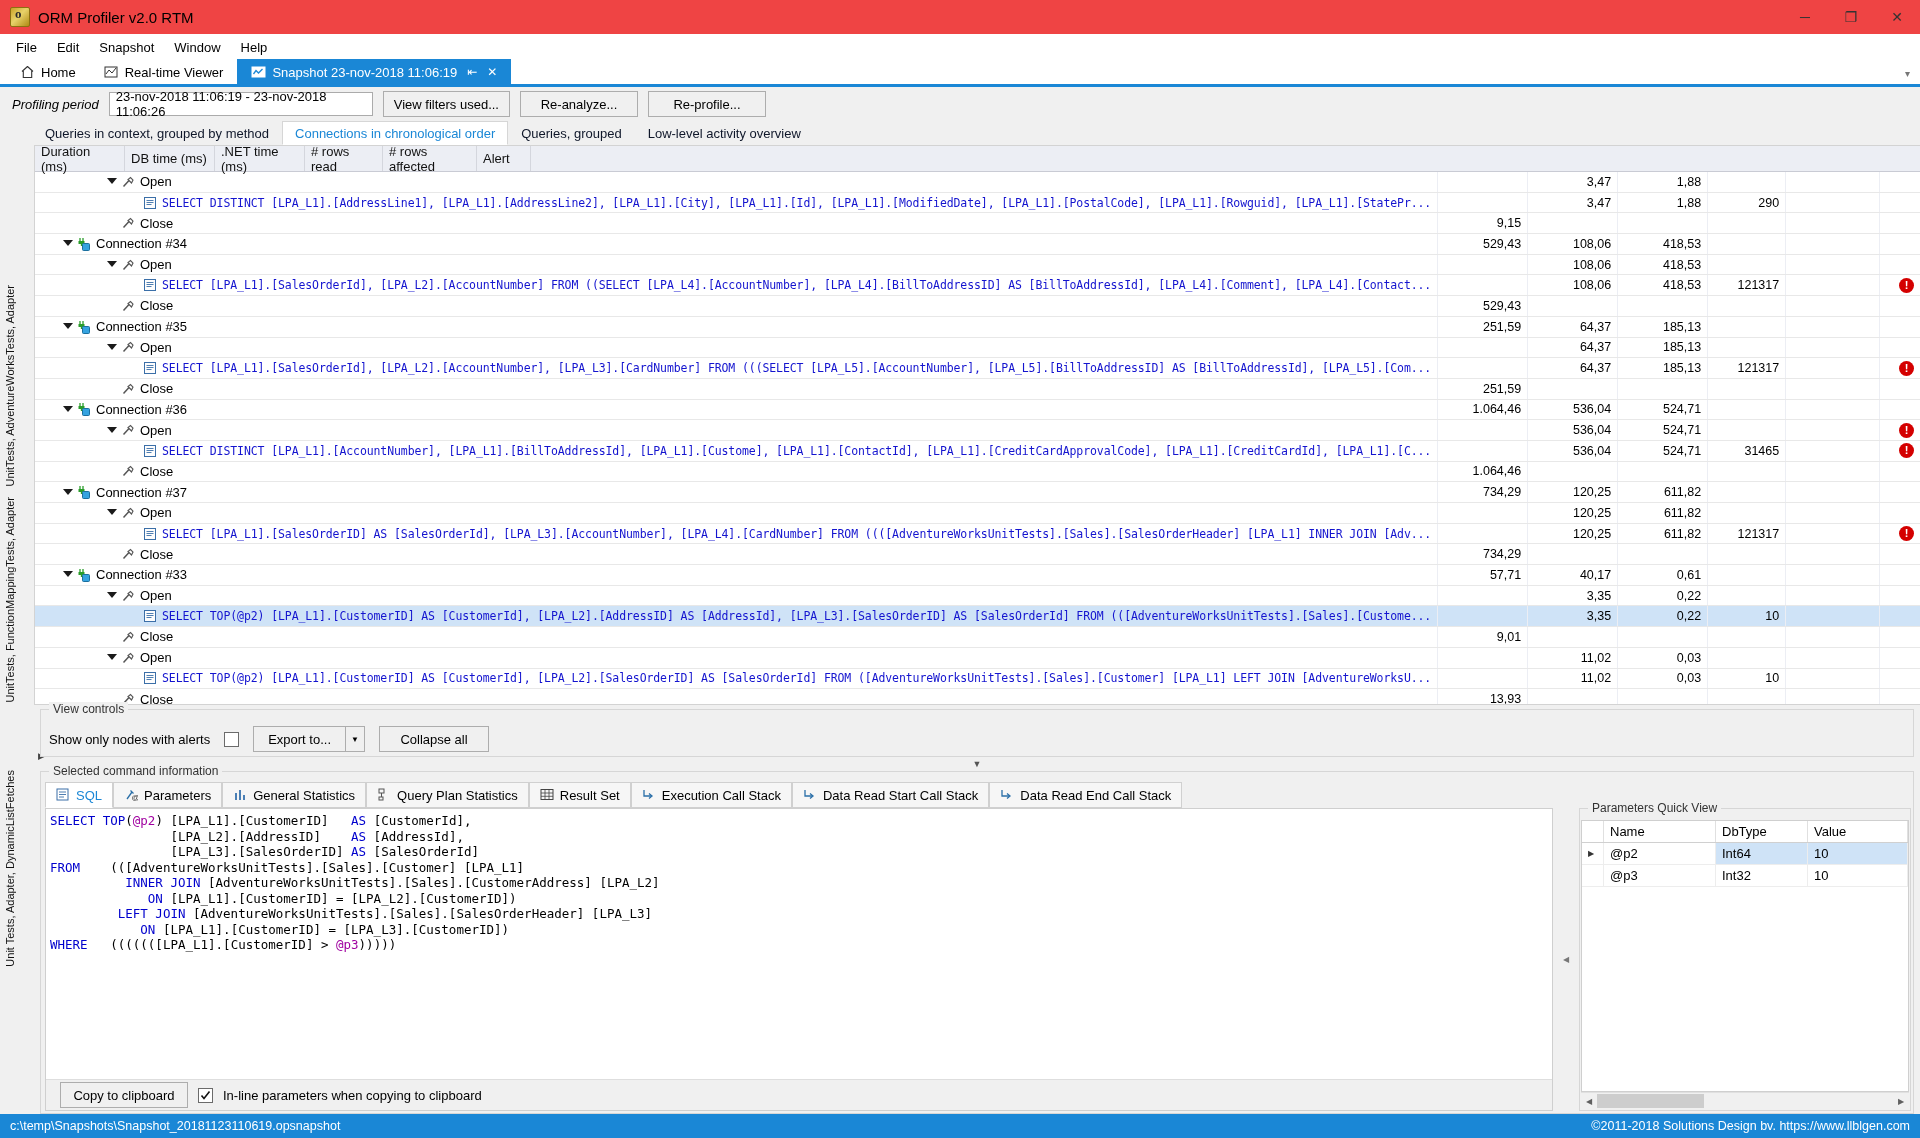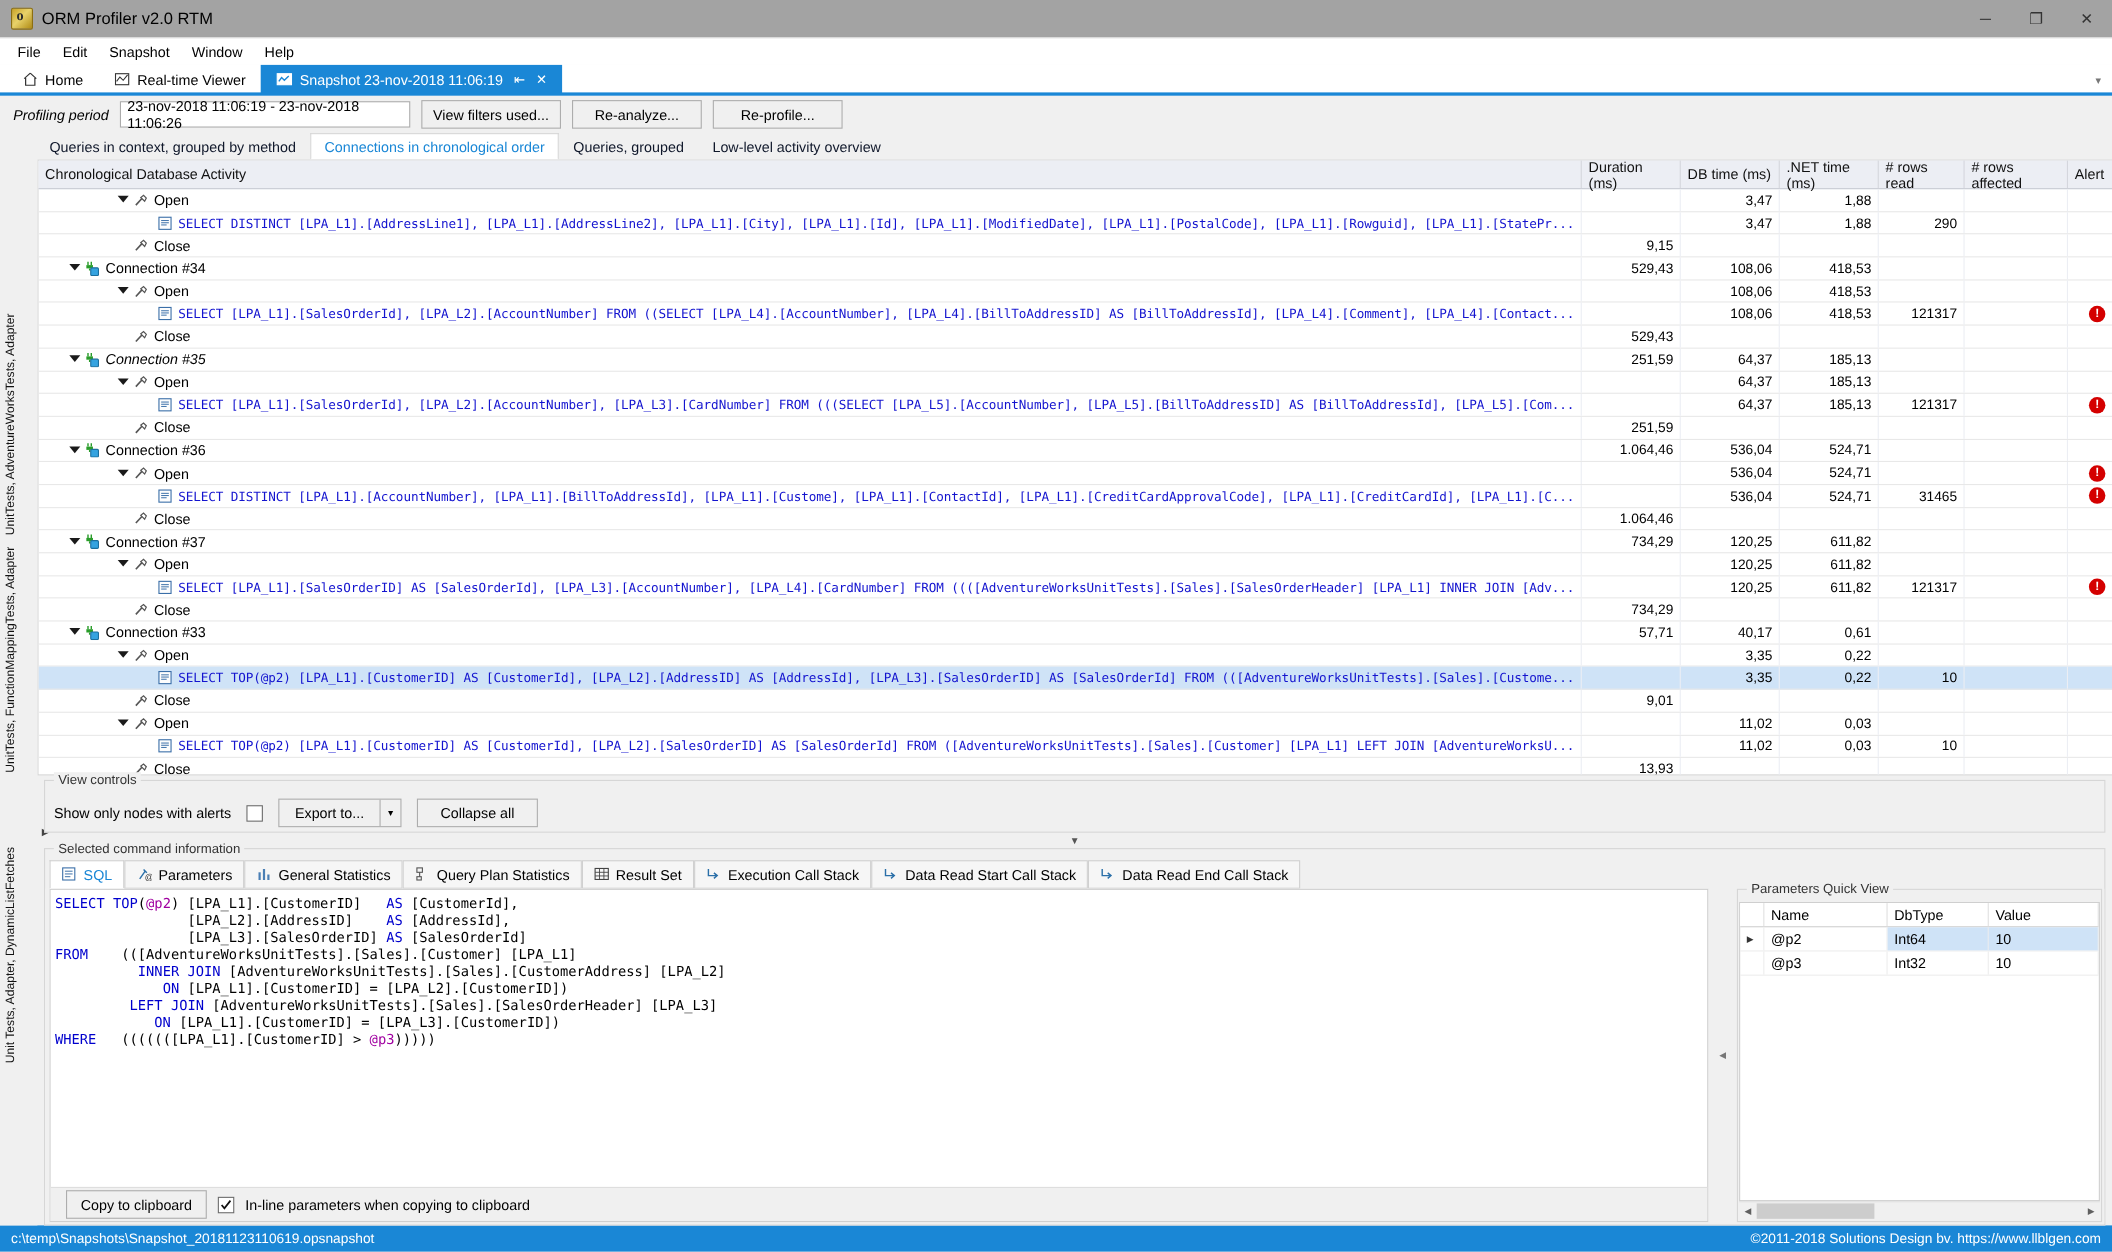--- a/index.html
+++ b/index.html
@@ -5,21 +5,21 @@
   html,body{margin:0;padding:0;}
   body{
     width:1920px;height:1138px;overflow:hidden;
     font-family:"Liberation Sans", sans-serif;
     font-size:13px;color:#000;background:#f0f0f0;
     -webkit-font-smoothing:antialiased;
   }
   .app{position:relative;width:1920px;height:1138px;background:#f0f0f0;display:flex;flex-direction:column;}
 
   
-  .titlebar{height:34px;background:#a3a3a3;display:flex;align-items:center;padding:0 0 0 10px;flex:none;border-bottom:1px solid #ffffff;}
+  .titlebar{height:34px;background:#ef4444;display:flex;align-items:center;padding:0 0 0 10px;flex:none;border-bottom:1px solid #ffffff;}
   .titlebar .appicon{width:18px;height:18px;margin-right:8px;position:relative;flex:none;
      background:linear-gradient(135deg,#c9a227 0%,#e8d26a 45%,#b08b14 100%);border:1px solid #8d6f10;border-radius:2px;}
   .titlebar .appicon:after{content:"o";position:absolute;left:4px;top:-2px;color:#2b2b2b;font-size:13px;font-weight:bold;font-family:"Liberation Serif",serif;}
   .titlebar .title{font-size:15px;color:#000;}
   .titlebar .wbtns{margin-left:auto;display:flex;height:34px;}
   .titlebar .wbtn{width:46px;height:34px;display:flex;align-items:center;justify-content:center;font-size:14px;color:#333;}
 
   
   .menubar{height:24px;background:#ffffff;display:flex;align-items:center;padding-left:6px;flex:none;font-size:13px;}
   .menubar .mi{padding:3px 10px;color:#000;}
@@ -195,21 +195,20 @@
       <div class="railtxt b">UnitTests, FunctionMappingTests, Adapter</div>
       <div class="railtxt c">Unit Tests, Adapter, DynamicListFetches</div>
       <div class="railarrow">▶</div>
     </div>
 
     <div class="center">
 
       <div style="display:flex;min-width:0;">
         <div class="gridwrap">
           <div class="gridhead">
-            <div class="hc first">Chronological Database Activity</div>
             <div class="hc" style="width:90px">Duration (ms)</div>
             <div class="hc" style="width:90px">DB time (ms)</div>
             <div class="hc" style="width:90px">.NET time (ms)</div>
             <div class="hc" style="width:78px"># rows read</div>
             <div class="hc" style="width:94px"># rows affected</div>
             <div class="hc" style="width:54px">Alert</div>
           </div>
           <div class="gridrows" id="gridrows">
               <div class="row">
                 <div class="c first">
@@ -336,21 +335,21 @@
                 </div>
                 <div class="c num" style="width: 90px;">529,43</div>
                 <div class="c num" style="width: 90px;"></div>
                 <div class="c num" style="width: 90px;"></div>
                 <div class="c num" style="width: 78px;"></div>
                 <div class="c num" style="width: 94px;"></div>
                 <div class="c alertc" style="width: 54px;"></div>
               </div>
               <div class="row">
                 <div class="c first">
-                  <div class="treecell" style="padding-left: 22px; font-style: italic;">
+                  <div class="treecell" style="padding-left: 22px;">
                     <span class="exp open"></span>
                     <span class="ico"><svg width="14" height="14" viewBox="0 0 14 14">
                         <path d="M3 1 v3 M6 1 v3" stroke="#2a9d2a" stroke-width="1.3" fill="none"></path>
                         <rect x="1.5" y="4" width="6" height="3" fill="#2a9d2a"></rect>
                         <path d="M4.5 7 v2" stroke="#2a9d2a" stroke-width="1.3"></path>
                         <rect x="5.5" y="6.5" width="7" height="7" rx="1" fill="#35a3e0" stroke="#1b6f9e"></rect>
                       </svg></span>
                     <span class="lbltext">Connection #35</span>
                   </div>
                 </div>

